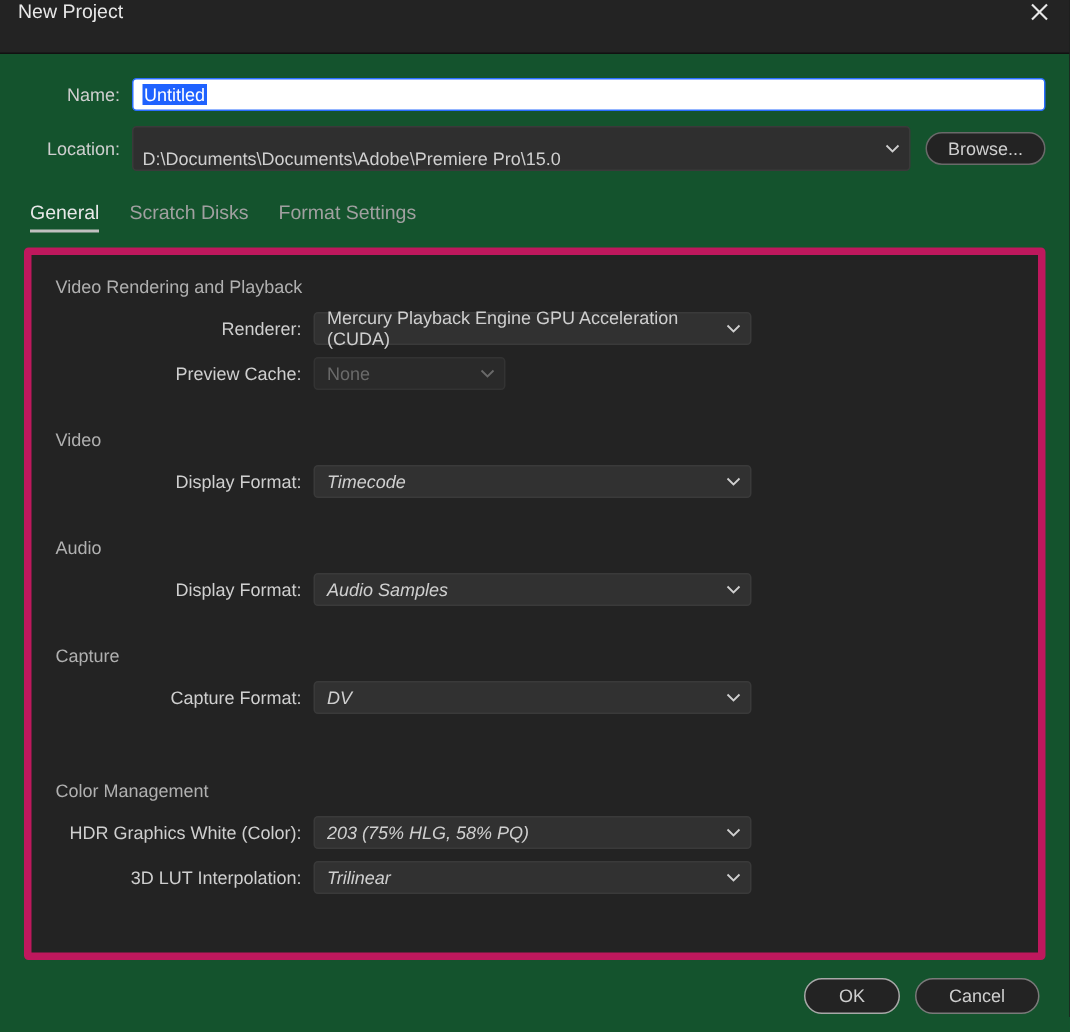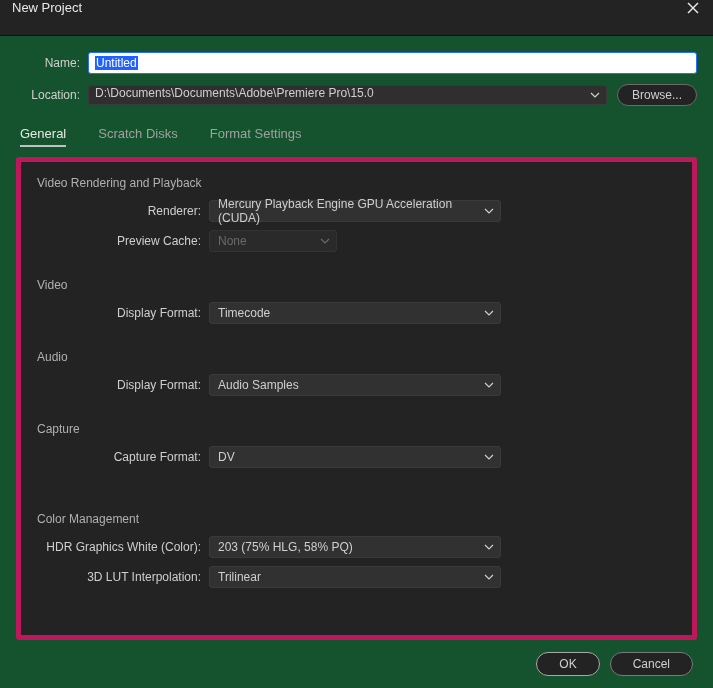--- a/index.html
+++ b/index.html
@@ -5,34 +5,34 @@
 * { box-sizing: border-box; margin: 0; padding: 0; font-family: "Segoe UI", Tahoma, sans-serif; }
 body { background: #1b1b1b; width: 713px; height: 688px; overflow: hidden; color: #e8e8e8; font-size: 12px; }
 .titlebar { height: 36px; background: #232323; display: flex; padding: 0 12px; border-bottom: 1px solid #111; }
 .titlebar .title { flex: 1; color: #e8e8e8; font-size: 13px; }
 .titlebar .close { width: 16px; height: 16px; display: flex; align-items: center; justify-content: center; cursor: pointer; }
 .titlebar .close svg { stroke: #e8e8e8; }
 .dialog-body { background: #14532d; padding: 16px 16px 12px 16px; height: calc(100% - 36px); display: flex; flex-direction: column; }
 .row { display: flex; align-items: center; margin-bottom: 10px; }
 .label { width: 64px; text-align: right; color: #cfcfcf; margin-right: 8px; font-size: 12px; }
 .text-input { flex: 1; height: 22px; background: #fff; color: #000; border: 1px solid #2a6dff; border-radius: 3px; padding: 0 6px; font-size: 12px; outline: none; }
-.path-select { flex: 1; height: 20px; background: #2f2f2f; color: #cfcfcf; border: 1px solid #3a3a3a; border-radius: 3px; padding: 0 6px; display: flex; align-items: flex-start; position: relative; }
+.path-select { flex: 1; height: 30px; background: #2f2f2f; color: #cfcfcf; border: 1px solid #3a3a3a; border-radius: 3px; padding: 0 6px; display: flex; align-items: flex-end; position: relative; }
 .path-select .chev { position: absolute; right: 6px; top: 50%; transform: translateY(-50%); }
 .pill-btn { margin-left: 10px; height: 22px; padding: 0 14px; background: #232323; color: #cfcfcf; border: 1px solid #6a6a6a; border-radius: 11px; font-size: 12px; cursor: pointer; display: flex; align-items: center; }
-.tabs { display: flex; gap: 32px; margin: 10px 0 10px 4px; }
+.tabs { display: flex; gap: 20px; margin: 10px 0 10px 4px; }
 .tab { color: #a0a0a0; font-size: 13px; padding-bottom: 4px; cursor: pointer; }
 .tab.active { color: #e8e8e8; border-bottom: 2px solid #c0c0c0; }
 .panel { flex: 1; background: #232323; border: 5px solid #be185d; border-radius: 3px; padding: 14px 16px 8px 16px; display: flex; flex-direction: column; gap: 18px; overflow: hidden; }
 .group { }
 .group-title { color: #b0b0b0; font-size: 12px; margin-bottom: 10px; }
 .form-row { display: flex; align-items: center; margin-bottom: 8px; }
 .form-label { width: 164px; text-align: right; color: #cfcfcf; margin-right: 8px; font-size: 12px; }
 .dropdown { height: 22px; background: #313131; color: #cfcfcf; border: 1px solid #3a3a3a; border-radius: 3px; padding: 0 22px 0 8px; display: flex; align-items: center; font-size: 12px; position: relative; cursor: pointer; }
 .dropdown.wide { width: 292px; }
-.dropdown.norm { width: 292px; }
+.dropdown.norm { width: 292px; font-style: italic; }
 .dropdown.disabled { background: #2a2a2a; color: #6a6a6a; border-color: #333; cursor: default; width: 128px; }
 .dropdown .chev { position: absolute; right: 6px; top: 50%; transform: translateY(-50%); }
 .footer { display: flex; justify-content: flex-end; gap: 10px; margin-top: 12px; padding-right: 4px; }
 .btn { height: 24px; padding: 0 22px; background: #232323; color: #cfcfcf; border: 1px solid #7a7a7a; border-radius: 12px; font-size: 12px; cursor: pointer; display: flex; align-items: center; justify-content: center; }
 .btn.primary { border-color: #a8a8a8; }
 .chev svg { display: block; }
 .sel-highlight { background:#1f62ff; color:#fff; padding:0 1px;}
 </style>
 </head>
 <body>

